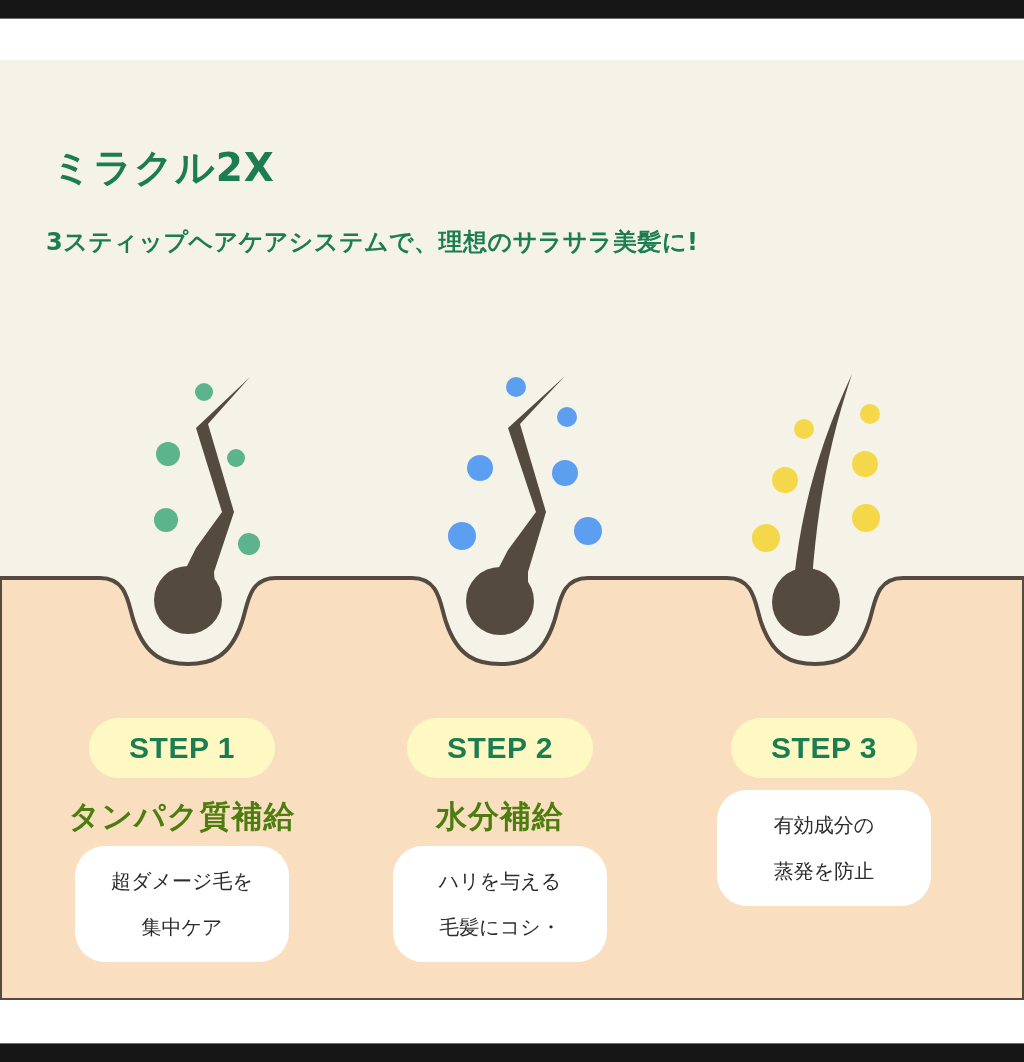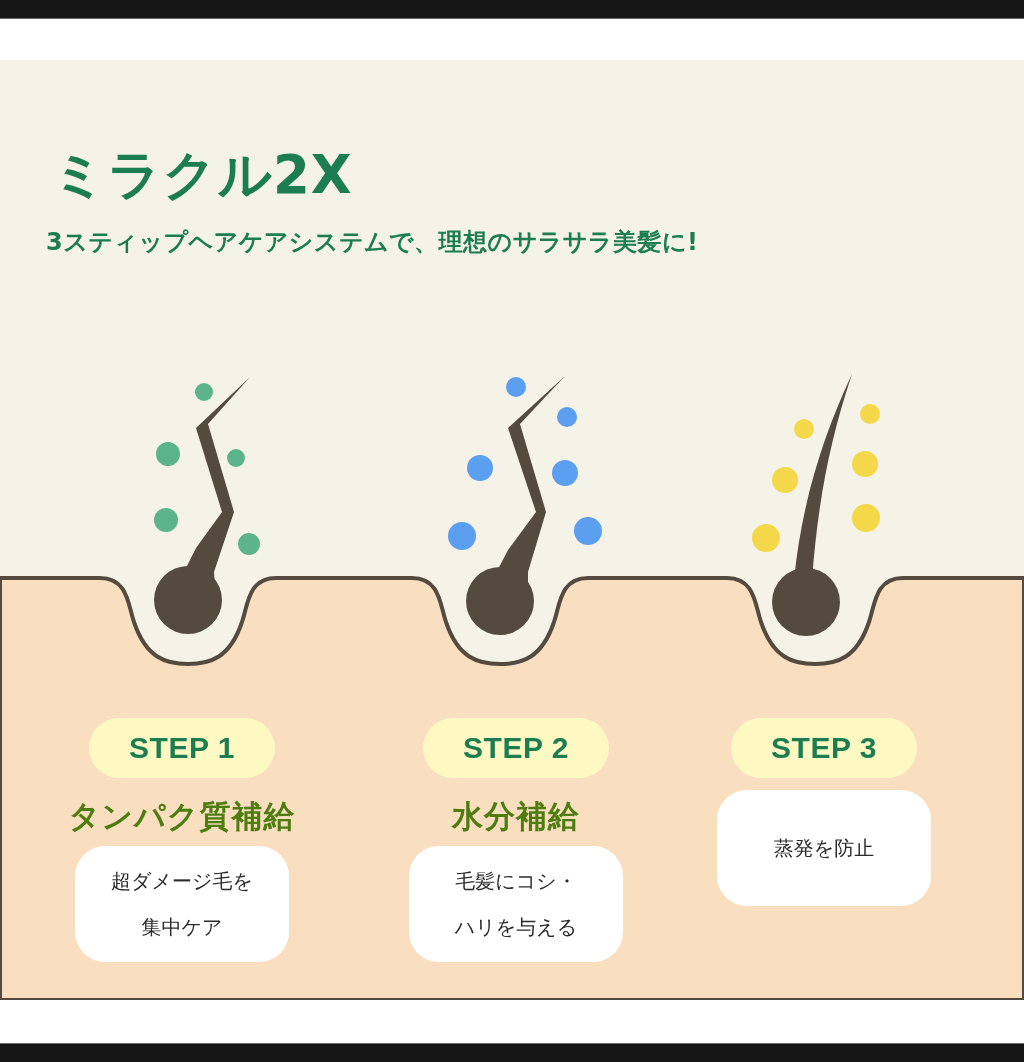--- a/index.html
+++ b/index.html
@@ -7,21 +7,21 @@
     width: 1024px; height: 1062px; position: relative; overflow: hidden;
     background: #ffffff;
     font-family: "DejaVu Sans", "Liberation Sans", sans-serif;
   }
   .bar-top { position: absolute; left: 0; top: 0; width: 1024px; height: 18px; background: #161616; border-bottom: 1px solid #6a6a6a; }
   .bar-bottom { position: absolute; left: 0; top: 1043px; width: 1024px; height: 19px; background: #161616; border-top: 1px solid #6a6a6a; }
   .panel { position: absolute; left: 0; top: 60px; width: 1024px; height: 940px; background: #f5f2e7; overflow: hidden; }
   .illustration { position: absolute; left: 0; top: 0; width: 1024px; height: 940px; }
   .title {
     position: absolute; left: 52px; top: 88px;
-    font-size: 53px; font-weight: bold; color: #1d7d52; letter-spacing: 1px; margin: 0;
+    font-size: 39px; font-weight: bold; color: #1d7d52; letter-spacing: 1px; margin: 0;
     line-height: 1;
   }
   .subtitle {
     position: absolute; left: 46px; top: 170px;
     font-size: 24px; font-weight: bold; color: #1d7d52; letter-spacing: 0.5px; margin: 0;
     line-height: 1;
     white-space: nowrap;
   }
   .step { position: absolute; top: 658px; width: 320px; text-align: center; }
   .step-pill {
@@ -106,31 +106,32 @@
 
   <div class="step" style="left:22px;">
     <div class="step-pill">STEP 1</div>
     <div class="step-title">タンパク質補給</div>
     <div class="step-desc">
       <span>超ダメージ毛を</span>
       <span>集中ケア</span>
     </div>
   </div>
 
-  <div class="step" style="left:356px;">
+  <div class="step" style="left:340px;">
     <div class="step-pill">STEP 2</div>
     <div class="step-title">水分補給</div>
     <div class="step-desc">
+      <span>ハリを与える</span>
       <span>毛髪にコシ・</span>
-      <span>ハリを与える</span>
     </div>
   </div>
 
   <div class="step" style="left:664px;">
     <div class="step-pill">STEP 3</div>
     <div class="step-desc">
+      <span>有効成分の</span>
       <span>蒸発を防止</span>
     </div>
   </div>
 
 </div>
 
 <div class="bar-bottom"></div>
 
 </body></html>

